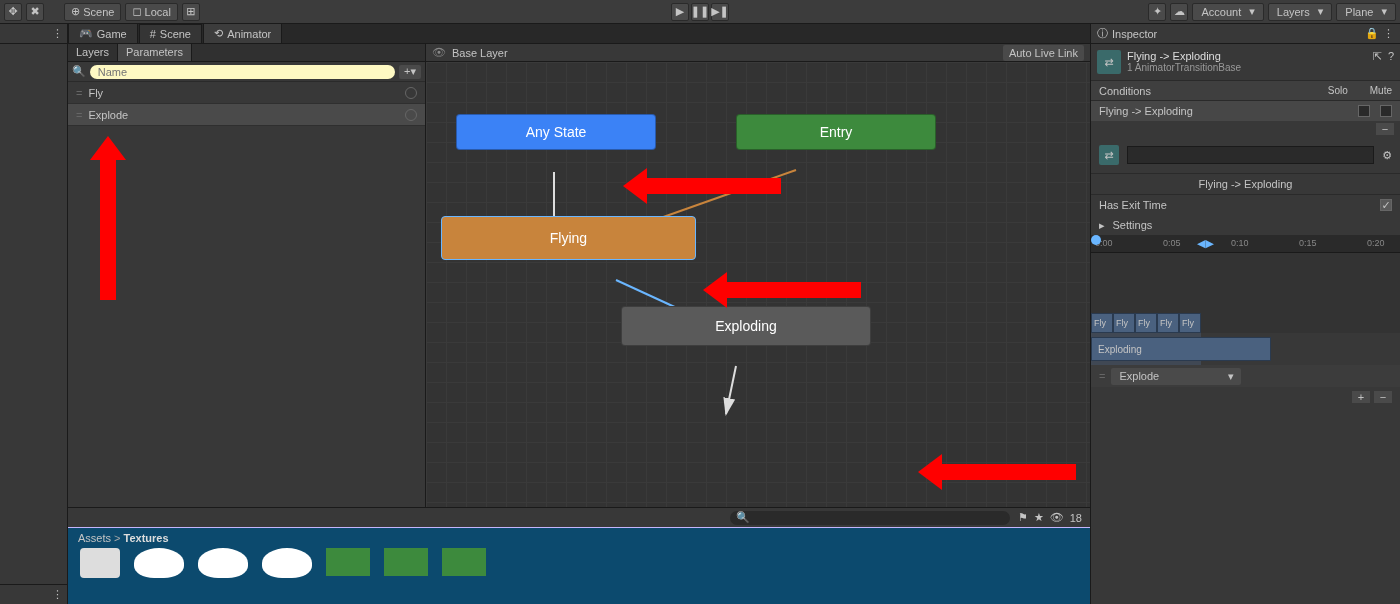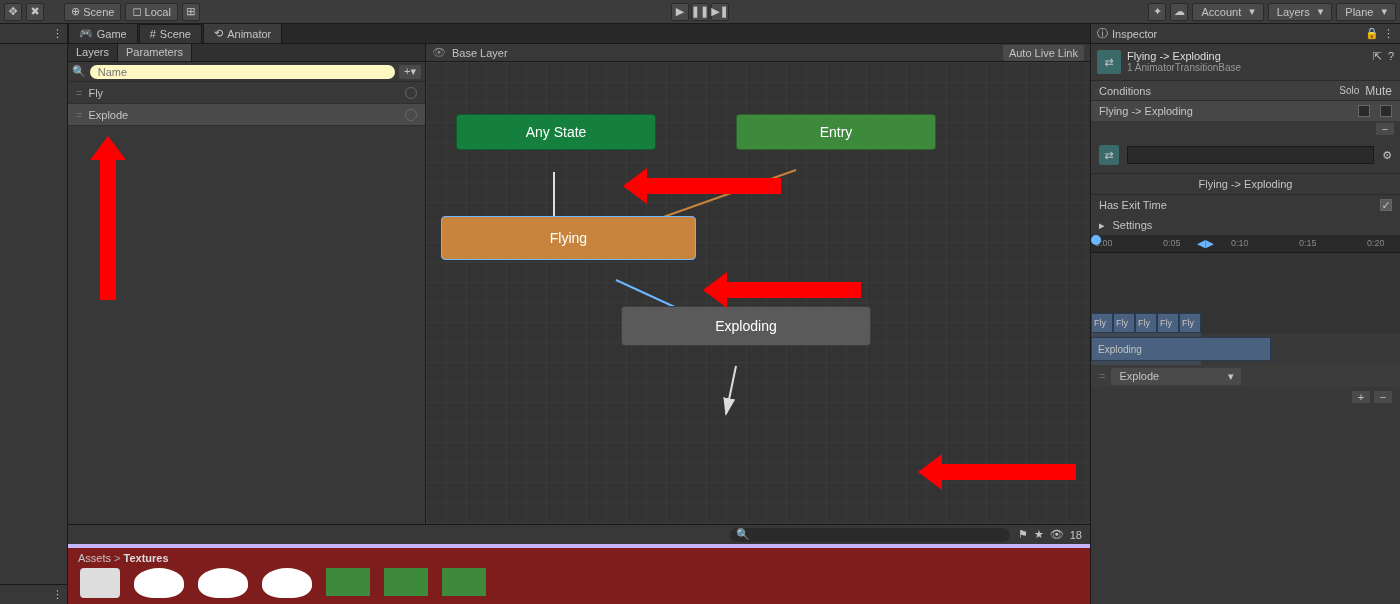--- a/index.html
+++ b/index.html
@@ -27,34 +27,34 @@
 .plus-btn{width:22px;height:14px;background:#4a4a4a;display:flex;align-items:center;justify-content:center;border-radius:2px}
 .param-row{height:22px;display:flex;align-items:center;padding:0 8px;gap:6px;border-bottom:1px solid #2f2f2f}
 .param-row.sel{background:#4a4a4a}
 .param-radio{width:12px;height:12px;border:1px solid #666;border-radius:50%;margin-left:auto}
 .graph-area{flex:1;background:#333;position:relative;overflow:hidden}
 .graph-header{height:18px;background:#383838;border-bottom:1px solid #1a1a1a;display:flex;align-items:center;padding:0 6px}
 .breadcrumb{display:flex;align-items:center;gap:4px}
 .auto-live{margin-left:auto;background:#4a4a4a;padding:2px 6px;border-radius:2px}
 .grid-bg{position:absolute;inset:18px 0 0 0;background-image:linear-gradient(#3a3a3a 1px,transparent 1px),linear-gradient(90deg,#3a3a3a 1px,transparent 1px);background-size:20px 20px}
 .state-node{position:absolute;width:200px;height:36px;border-radius:4px;display:flex;align-items:center;justify-content:center;font-size:14px;color:#fff;border:1px solid rgba(0,0,0,.3)}
-.state-any{background:#15803d;left:460px;top:88px}
+.state-any{background:#3b82f6;left:460px;top:88px}
 .state-entry{background:#3d8a3d;left:740px;top:88px}
 .state-flying{background:#c8843c;left:445px;top:190px;width:255px;height:44px;border:1px solid #6ab6ff}
 .state-exploding{background:#5a5a5a;left:625px;top:280px;width:250px;height:40px}
 .state-exit{background:#a03a3a;left:625px;top:370px;width:200px;height:40px}
 .red-arrow{position:absolute;height:16px;background:red}
 .red-arrow::before{content:"";position:absolute;left:-18px;top:-10px;border:18px solid transparent;border-right:24px solid red;border-left:none}
 .red-arrow-up{position:absolute;width:16px;background:red}
 .red-arrow-up::before{content:"";position:absolute;top:-24px;left:-10px;border:18px solid transparent;border-bottom:24px solid red;border-top:none}
 .graph-footer{position:absolute;bottom:0;left:0;right:0;height:18px;background:#383838;border-top:1px solid #1a1a1a;display:flex;align-items:center;justify-content:flex-end;padding:0 8px;font-size:10px;color:#888}
 .bottom-bar{height:20px;background:#383838;border-top:1px solid #1a1a1a;display:flex;align-items:center;padding:0 8px;gap:8px}
 .bottom-search{flex:0 0 280px;background:#2a2a2a;border-radius:8px;height:14px;margin-left:auto}
 .bottom-icons{display:flex;gap:6px;align-items:center}
-.assets-bar{height:60px;background:#7f1d1d;border-top:4px solid #c4b5fd}
+.assets-bar{height:77px;background:#0c4a6e;border-top:1px solid #c4b5fd}
 .assets-crumb{padding:4px 10px;color:#aaa}
 .inspector{width:310px;background:#383838;border-left:1px solid #1a1a1a;display:flex;flex-direction:column}
 .insp-header{height:20px;display:flex;align-items:center;padding:0 6px;gap:4px;border-bottom:1px solid #1a1a1a}
 .insp-title-row{display:flex;padding:6px;gap:6px;border-bottom:1px solid #2a2a2a}
 .trans-icon{width:24px;height:24px;background:#3a6a6a;border-radius:2px;display:flex;align-items:center;justify-content:center}
 .section-hdr{height:20px;display:flex;align-items:center;padding:0 8px;background:#3f3f3f;border-bottom:1px solid #2a2a2a;font-size:11px}
 .trans-list-row{height:20px;display:flex;align-items:center;padding:0 8px;background:#474747}
 .checkbox-sm{width:12px;height:12px;border:1px solid #666;background:#2a2a2a;margin-left:4px}
 .minus-row{height:16px;display:flex;justify-content:flex-end;padding:0 6px;align-items:center}
 .minus-btn{width:18px;height:12px;background:#4a4a4a;display:flex;align-items:center;justify-content:center}
@@ -244,21 +244,21 @@
       <div style="flex:1">
         <div style="color:#ddd">Flying -&gt; Exploding</div>
         <div style="color:#999;font-size:10px">1 AnimatorTransitionBase</div>
       </div>
       <span>⇱</span>
       <span>?</span>
     </div>
     <div class="section-hdr">
       <span>Conditions</span>
       <span style="margin-left:auto;font-size:10px">Solo</span>
-      <span style="margin-left:6px;font-size:12px">Mute</span>
+      <span style="margin-left:22px;font-size:10px">Mute</span>
     </div>
     <div class="trans-list-row">
       <span>Flying -&gt; Exploding</span>
       <div style="margin-left:auto;display:flex;gap:6px">
         <div class="checkbox-sm"></div>
         <div class="checkbox-sm"></div>
       </div>
     </div>
     <div class="minus-row">
         <div class="minus-btn">−</div>

